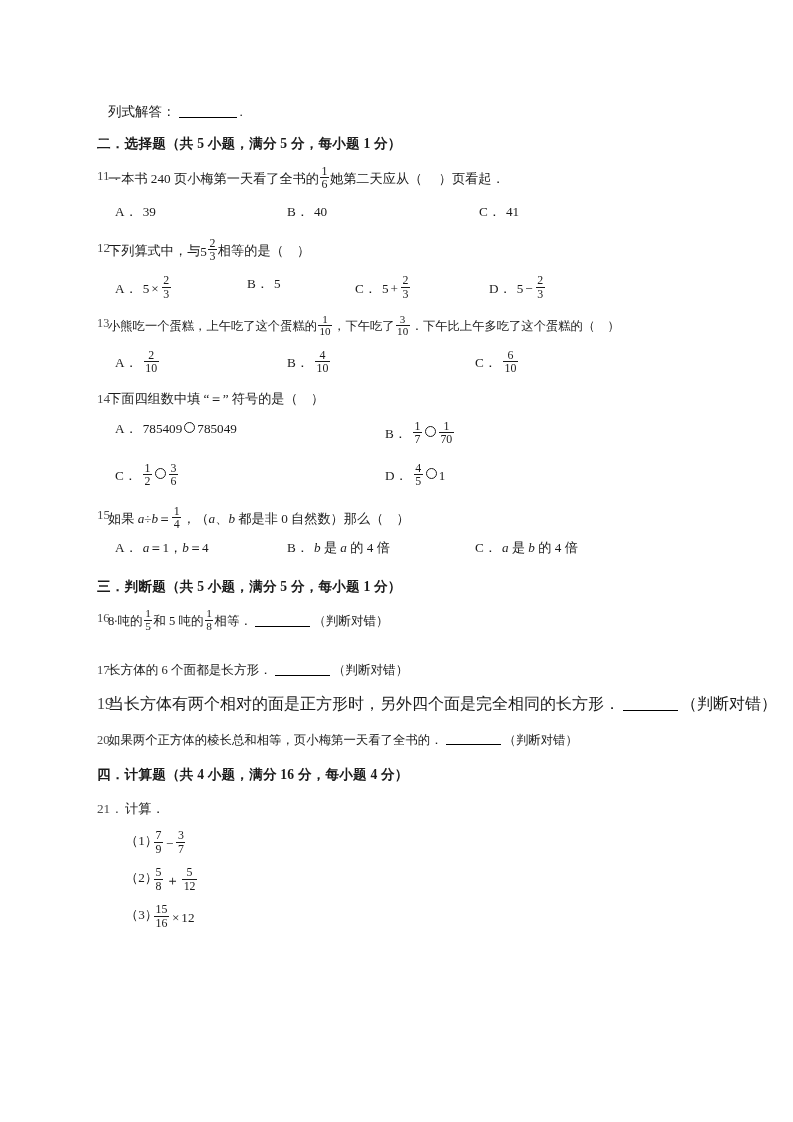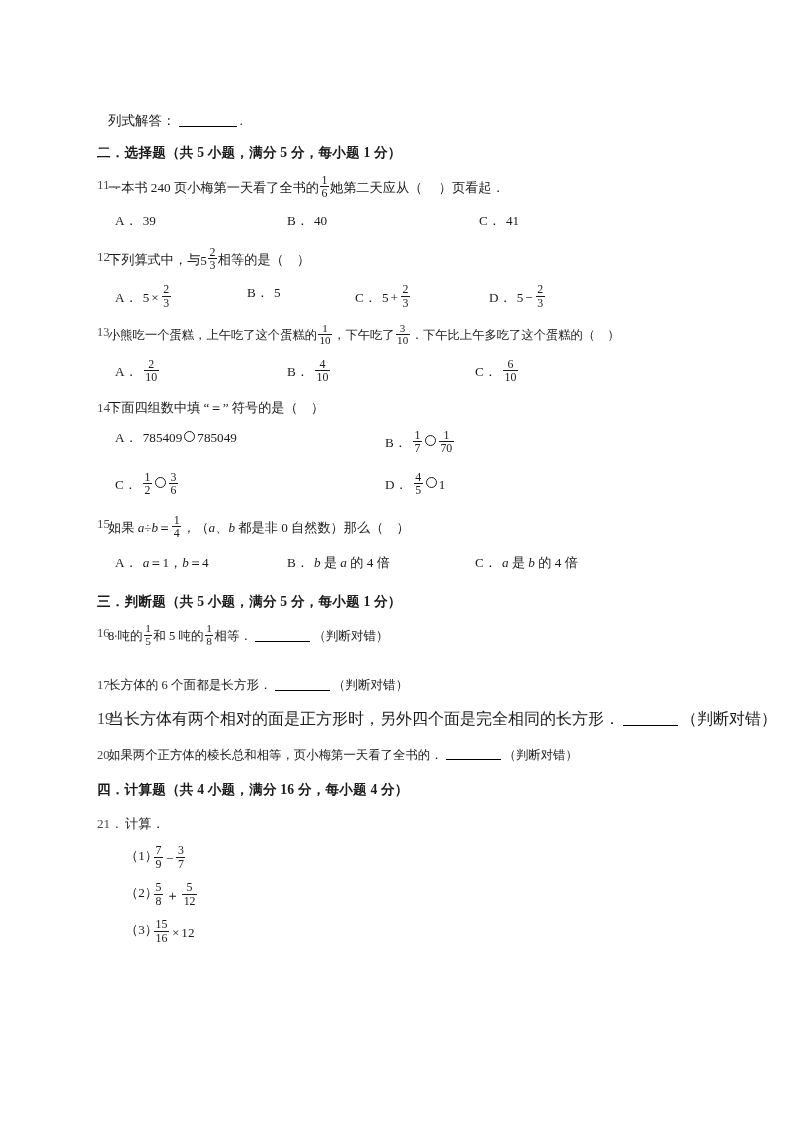--- a/index.html
+++ b/index.html
@@ -18,21 +18,21 @@
   .page {
     position: absolute;
     left: 0; top: 0;
     width: 793px;
     height: 1122px;
     overflow: hidden;
   }
   .content {
     position: absolute;
     left: 97px;
-    top: 113px;
+    top: 104px;
     width: 610px;
   }
 
   
   .line {
     position: relative;
     font-size: 13.5px;
     line-height: 1.15;
     white-space: nowrap;
   }
@@ -195,21 +195,21 @@
     </div>
     <div class="opts2 row2">
       <div class="opt" style="left:18px;"><span class="lbl">C．</span><span class="frac"><span class="num">1</span><span class="den">2</span></span><span class="circ"></span><span class="frac"><span class="num">3</span><span class="den">6</span></span></div>
       <div class="opt" style="left:288px;"><span class="lbl">D．</span><span class="frac"><span class="num">4</span><span class="den">5</span></span><span class="circ"></span><span>1</span></div>
     </div>
 
     <div class="qline" style="margin-top:9px;">
       <span class="qnum">15．</span>
       <span class="qbody"><span>如果 </span><span class="ital">a</span><span>÷</span><span class="ital">b</span><span>＝</span><span class="frac"><span class="num">1</span><span class="den">4</span></span><span>，（</span><span class="ital">a</span><span>、</span><span class="ital">b</span><span> 都是非 0 自然数）那么（</span>&nbsp;&nbsp;&nbsp;&nbsp;<span>）</span></span>
     </div>
-    <div class="opts" style="margin-top:14px;text-align:right;">
+    <div class="opts" style="margin-top:8px;text-align:right;">
       <div class="opt" style="left:18px;"><span class="lbl">A．</span><span class="ital">a</span><span>＝1，</span><span class="ital">b</span><span>＝4</span></div>
       <div class="opt" style="left:190px;"><span class="lbl">B．</span><span class="ital">b</span><span> 是 </span><span class="ital">a</span><span> 的 4 倍</span></div>
       <div class="opt" style="left:378px;"><span class="lbl">C．</span><span class="ital">a</span><span> 是 </span><span class="ital">b</span><span> 的 4 倍</span></div>
     </div>
 
     <div class="section-head" style="margin-top:17px;">三．判断题（共 5 小题，满分 5 分，每小题 1 分）</div>
 
     <div class="qline" style="font-size:12.6px;">
       <span class="qnum">16．</span>
       <span class="qbody"><span>8 吨的</span><span class="frac"><span class="num">1</span><span class="den">5</span></span><span>和 5 吨的</span><span class="frac"><span class="num">1</span><span class="den">8</span></span><span>相等．</span><span class="blank w55"></span><span>（判断对错）</span></span>

